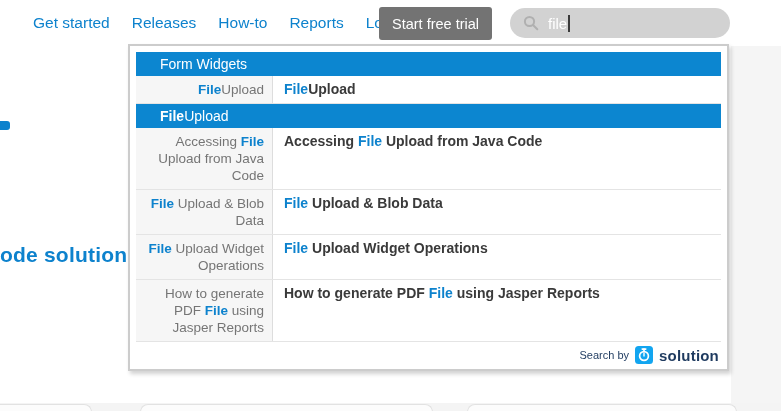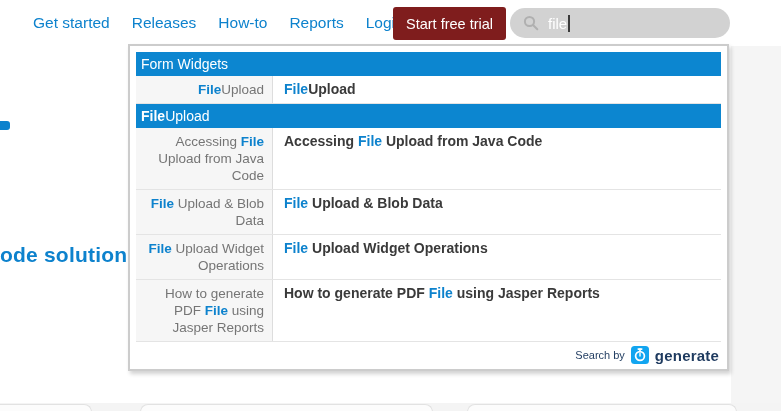--- a/index.html
+++ b/index.html
@@ -44,22 +44,22 @@
     position:absolute; left:0; top:0; width:781px; height:32px; background:#fff;
   }
   .nav-links {
     position:absolute; left:33px; top:0; height:46px;
     display:flex; align-items:center; gap:22px;
   }
   .nav-link {
     color:#0d82cd; font-size:15.5px; font-weight:500; cursor:pointer; white-space:nowrap;
   }
   .cta {
-    position:absolute; left:393px; top:7px; width:113px; height:33px;
-    background:#7f1d1d; color:#fff; border:none; border-radius:3px;
+    position:absolute; left:379px; top:7px; width:113px; height:33px;
+    background:#737373; color:#fff; border:none; border-radius:3px;
     font-family:"Liberation Sans", sans-serif;
     font-size:14.5px; font-weight:500; cursor:pointer;
   }
   .search {
     position:absolute; left:510px; top:8px; width:220px; height:30px;
     background:#d2d2d2; border-radius:15px;
     display:flex; align-items:center; padding-left:13px; cursor:text;
   }
   .search svg { flex:0 0 auto; }
   .search-value {
@@ -72,21 +72,21 @@
 
   
   .dropdown {
     position:absolute; left:128px; top:44px; width:601px;
     background:#fff; border:2px solid #cccccc;
     box-shadow:2px 3px 4px rgba(0,0,0,0.18);
     padding:6px 6px 0 6px;
   }
   .sec-header {
     background:#0c86d0; color:#fff; font-size:14px;
-    padding:4px 5px; line-height:16px; height:24px;
+    padding:4px 24px; line-height:16px; height:24px;
   }
   .sec-header b { font-weight:bold; }
   .row {
     display:flex; align-items:stretch; border-bottom:1px solid #e4e4e4;
     cursor:pointer; background:#fff;
   }
   .cell-left {
     width:137px; flex:0 0 137px; background:#f6f6f6;
     border-right:1px solid #dddddd;
     text-align:right; padding:5px 8px 5px 4px;
@@ -163,15 +163,15 @@
     </div>
   <div class="dfooter">
     <span class="search-by">Search by</span>
     <svg width="18" height="18" viewBox="0 0 18 18">
       <rect x="0" y="0" width="18" height="18" rx="3.5" fill="#12a5f0"></rect>
       <circle cx="9" cy="10" r="4.4" fill="none" stroke="#ffffff" stroke-width="1.7"></circle>
       <line x1="9" y1="3" x2="9" y2="5.4" stroke="#ffffff" stroke-width="1.7" stroke-linecap="round"></line>
       <line x1="7.2" y1="3.1" x2="10.8" y2="3.1" stroke="#ffffff" stroke-width="1.6" stroke-linecap="round"></line>
       <line x1="9" y1="10" x2="9" y2="7.4" stroke="#ffffff" stroke-width="1.4" stroke-linecap="round"></line>
     </svg>
-    <span class="brand">generate</span>
+    <span class="brand">solution</span>
   </div>
 </div>
 
 </body></html>

